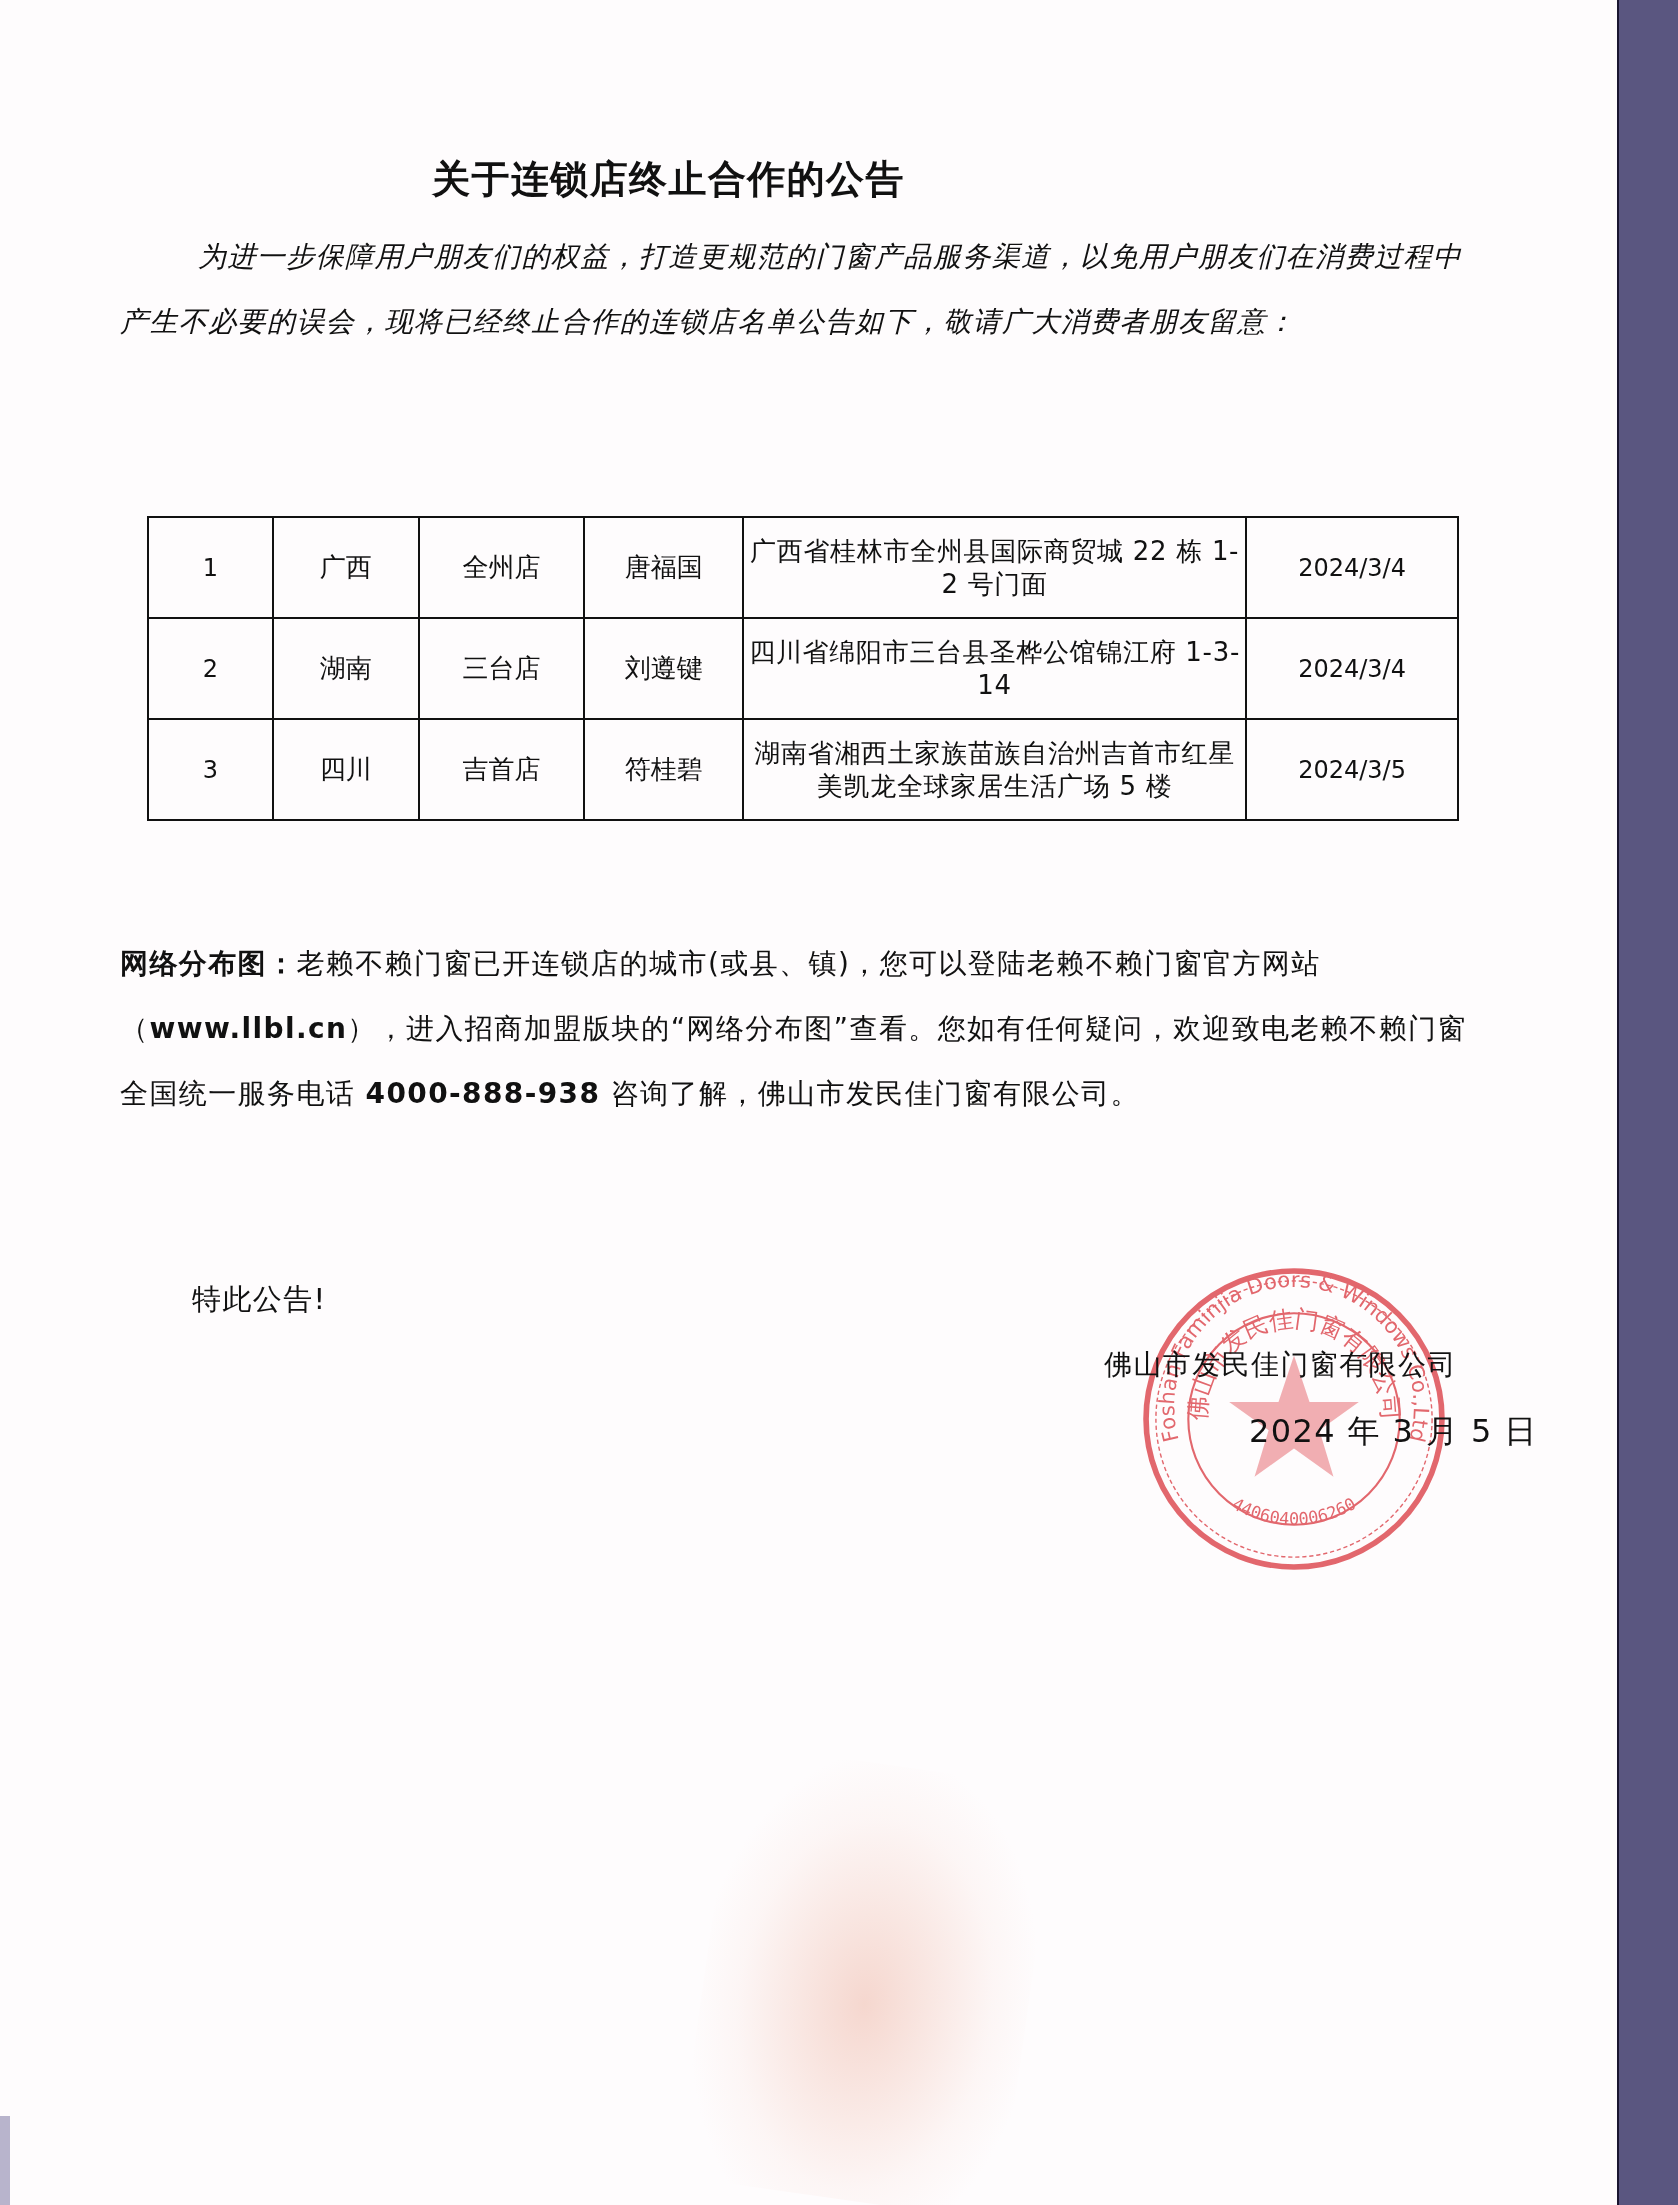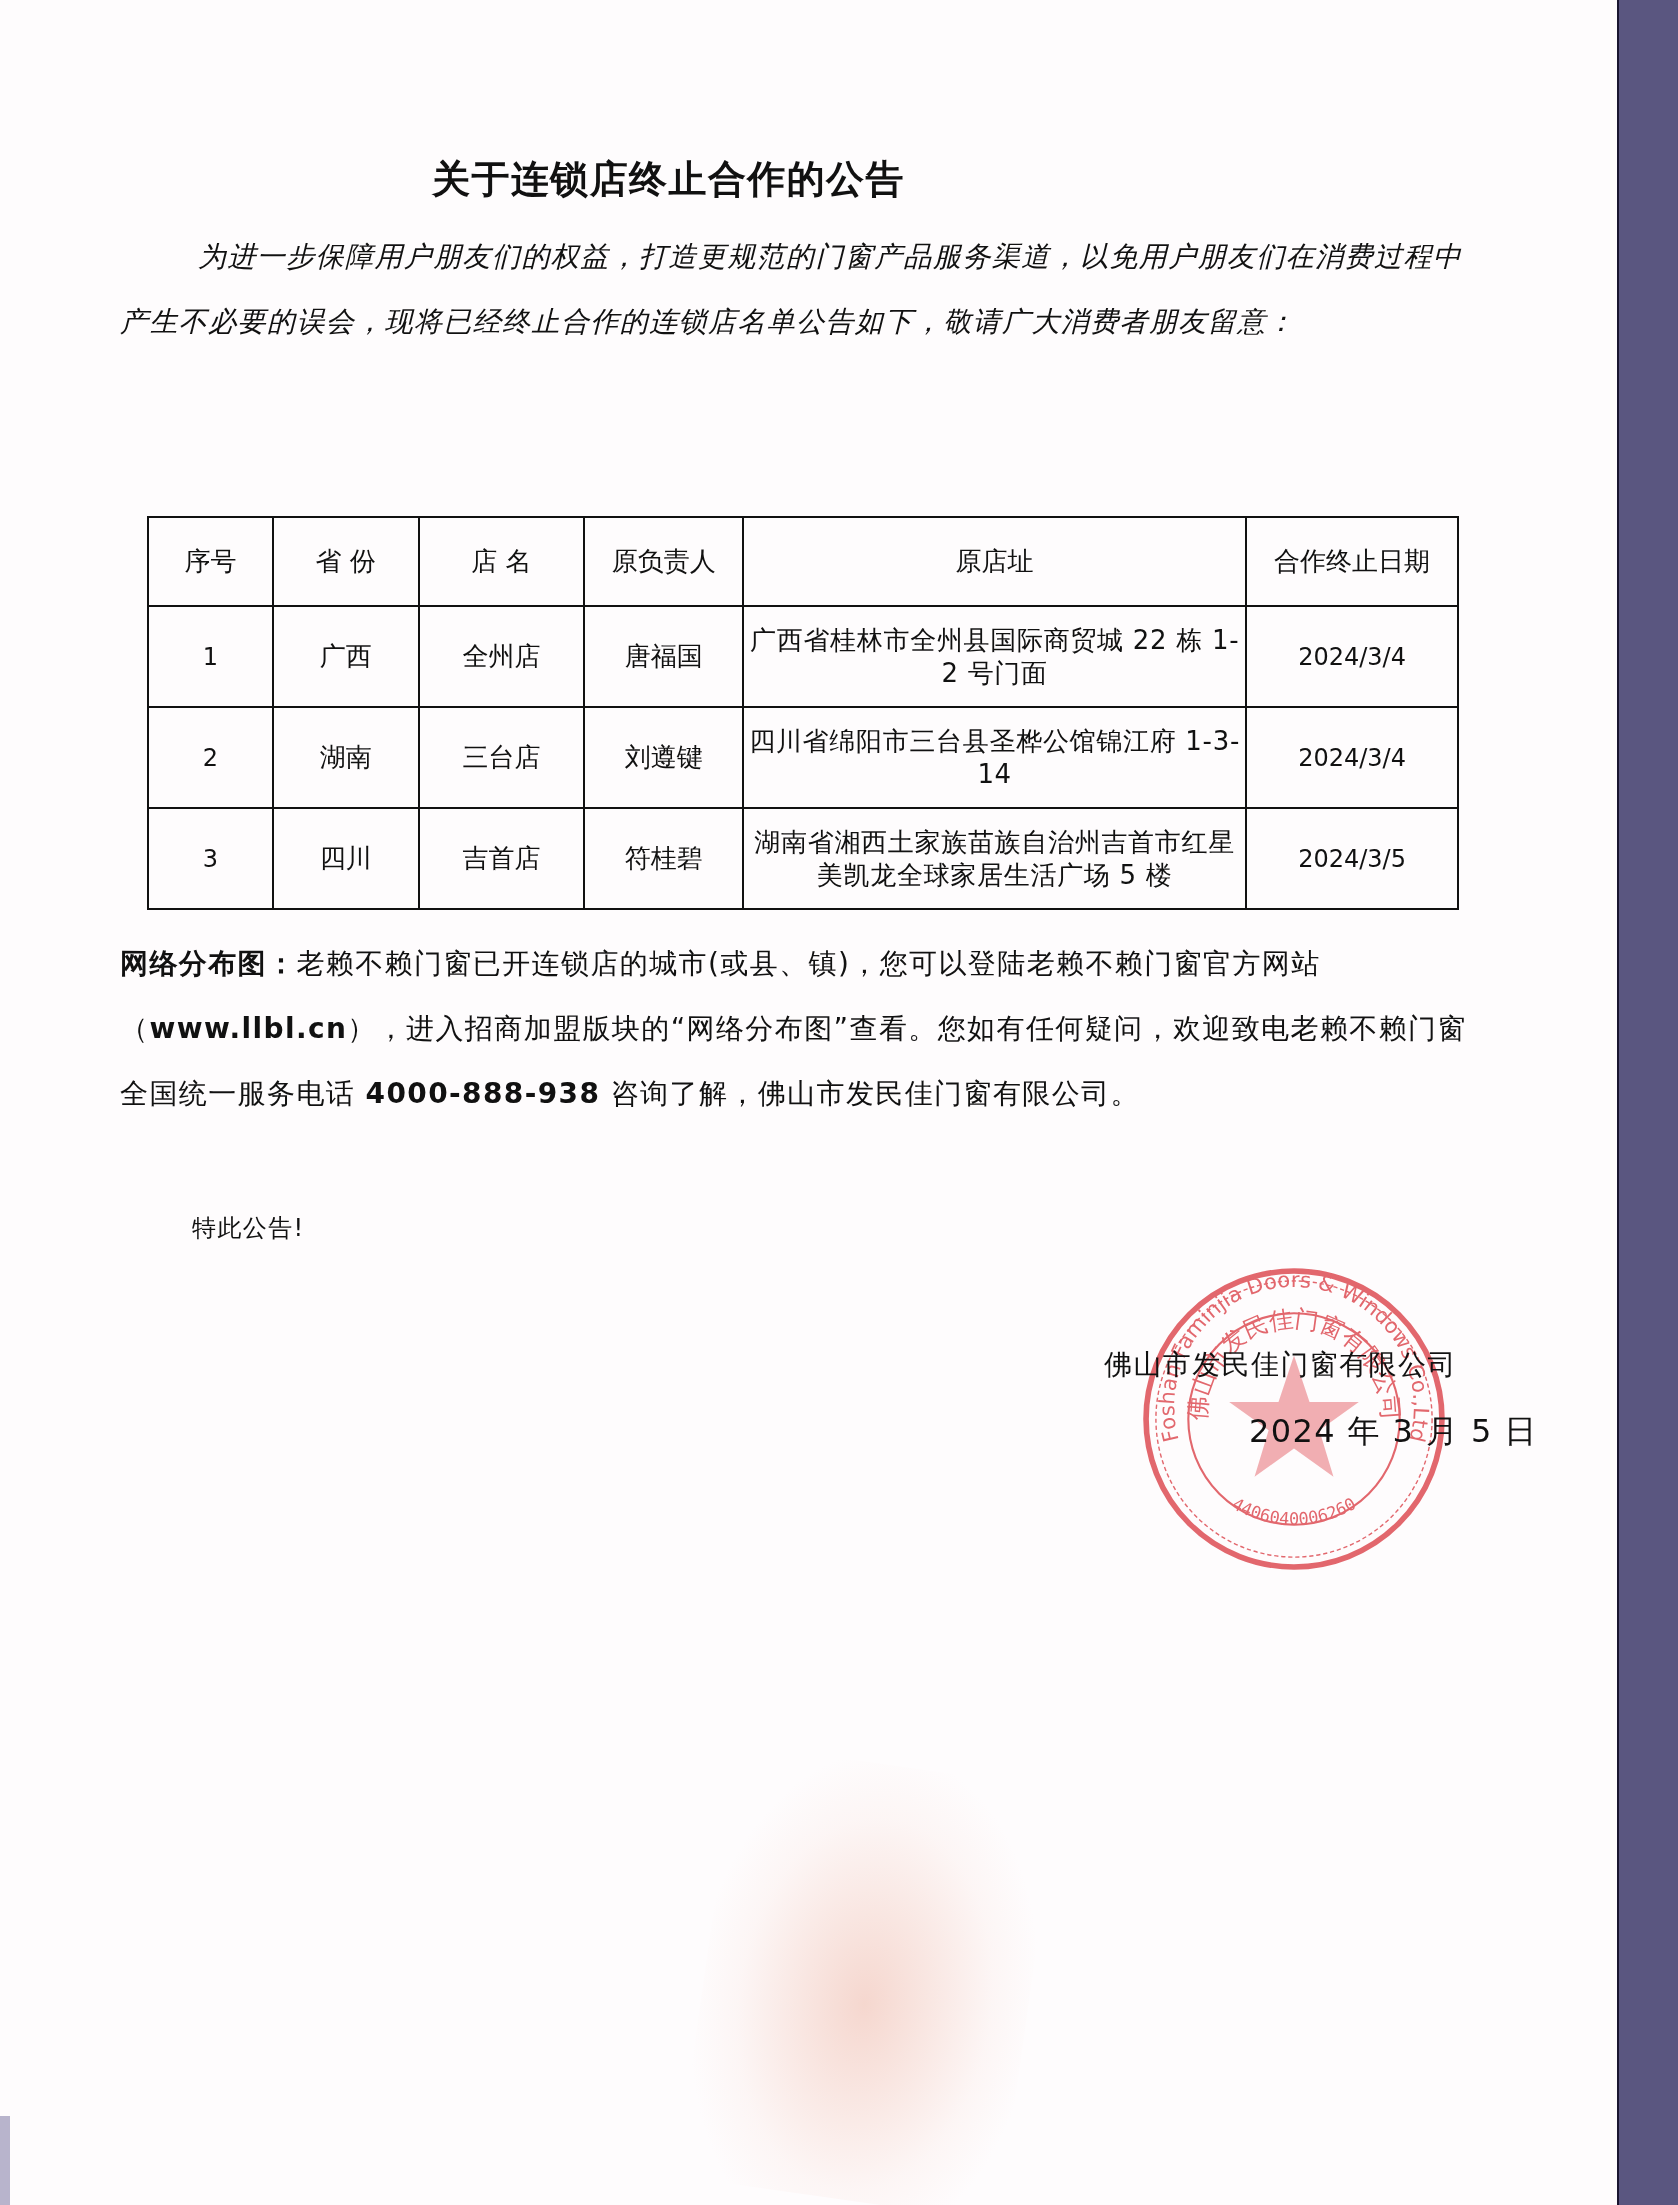--- a/index.html
+++ b/index.html
@@ -38,21 +38,21 @@
   table.list td, table.list th {
     border:2.1px solid #111; text-align:center; vertical-align:middle;
     font-weight:normal; padding:0;
   }
   table.list th { height:87px; }
   table.list td { height:99px; }
   td.addr { text-align:left; padding-left:4.2px; line-height:33px; letter-spacing:0.7px; }
   td.num { font-size:24px; }
   .tips { top:931px; }
   .tips b { font-weight:bold; }
-  .closing { position:absolute; left:192px; top:1212px; font-size:24px; letter-spacing:1.4px; }
+  .closing { position:absolute; left:192px; top:1280px; font-size:29px; letter-spacing:1.4px; }
   .company { position:absolute; left:1104px; top:1346px; font-size:28px; letter-spacing:1.4px; }
   .date { position:absolute; left:1249px; top:1410px; font-size:32px; letter-spacing:1.4px; }
   .stamp {
     position:absolute; left:1139px; top:1264px; width:310px; height:310px;
     opacity:0.75;
   }
 </style>
 </head>
 <body>
 
@@ -68,28 +68,20 @@
 <table class="list">
   <colgroup>
     <col style="width:125px">
       <col style="width:146px">
       <col style="width:166px">
     <col style="width:159px">
       <col style="width:504px">
       <col style="width:212px">
   </colgroup>
   <tbody>
-      <tr>
-    <th>序号</th>
-    <th>省 份</th>
-    <th>店 名</th>
-    <th>原负责人</th>
-    <th>原店址</th>
-    <th>合作终止日期</th>
-  </tr>
   <tr>
     <td class="num">1</td>
     <td>广西</td>
     <td>全州店</td>
     <td>唐福国</td>
     <td class="addr">广西省桂林市全州县国际商贸城 22 栋 1-2 号门面</td>
     <td class="num">2024/3/4</td>
   </tr>
   <tr>
     <td class="num">2</td>

